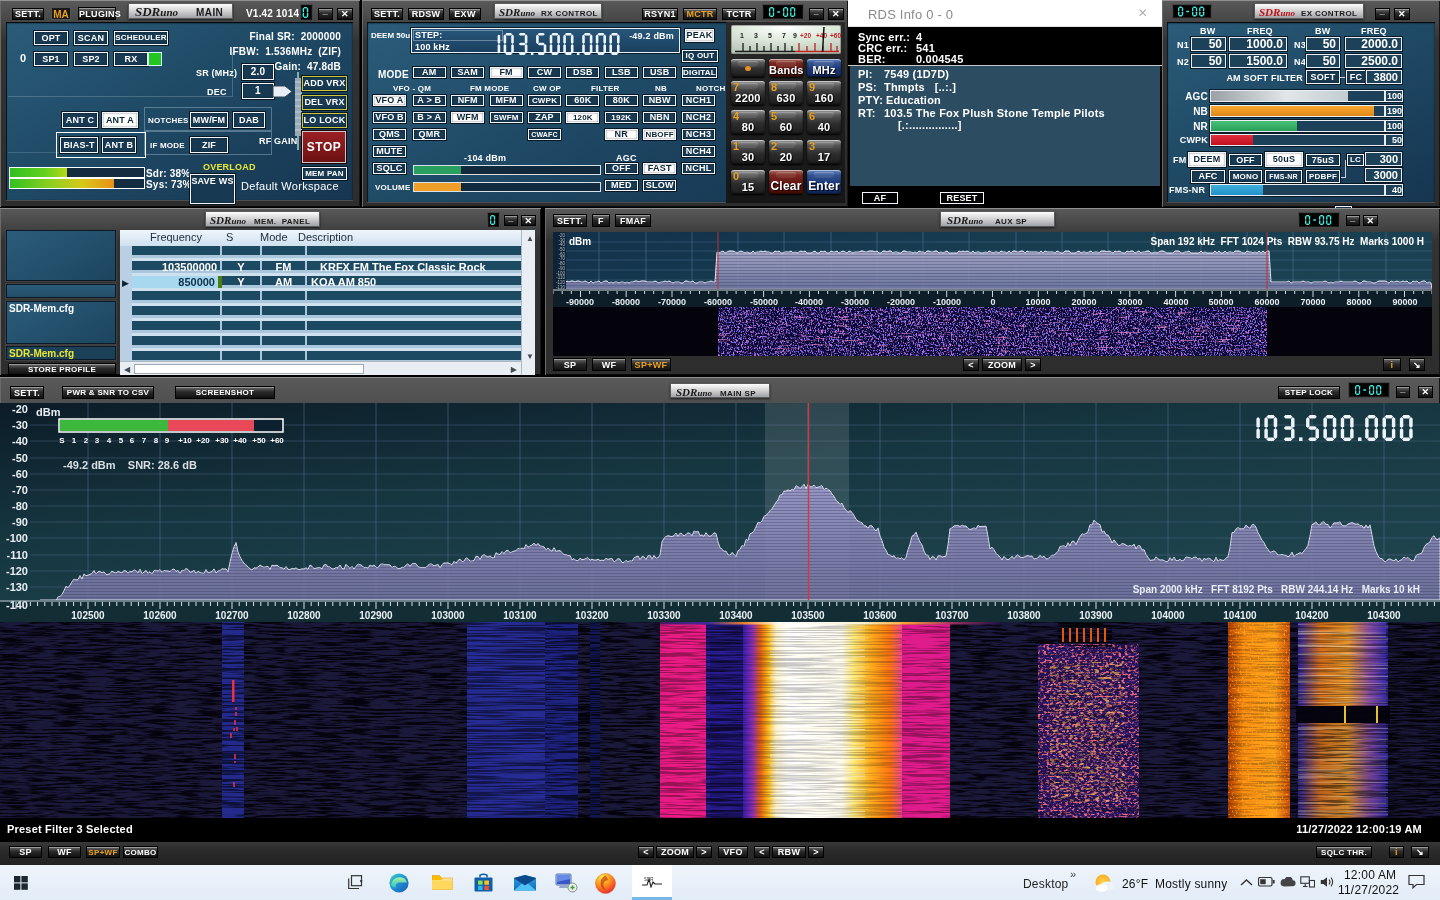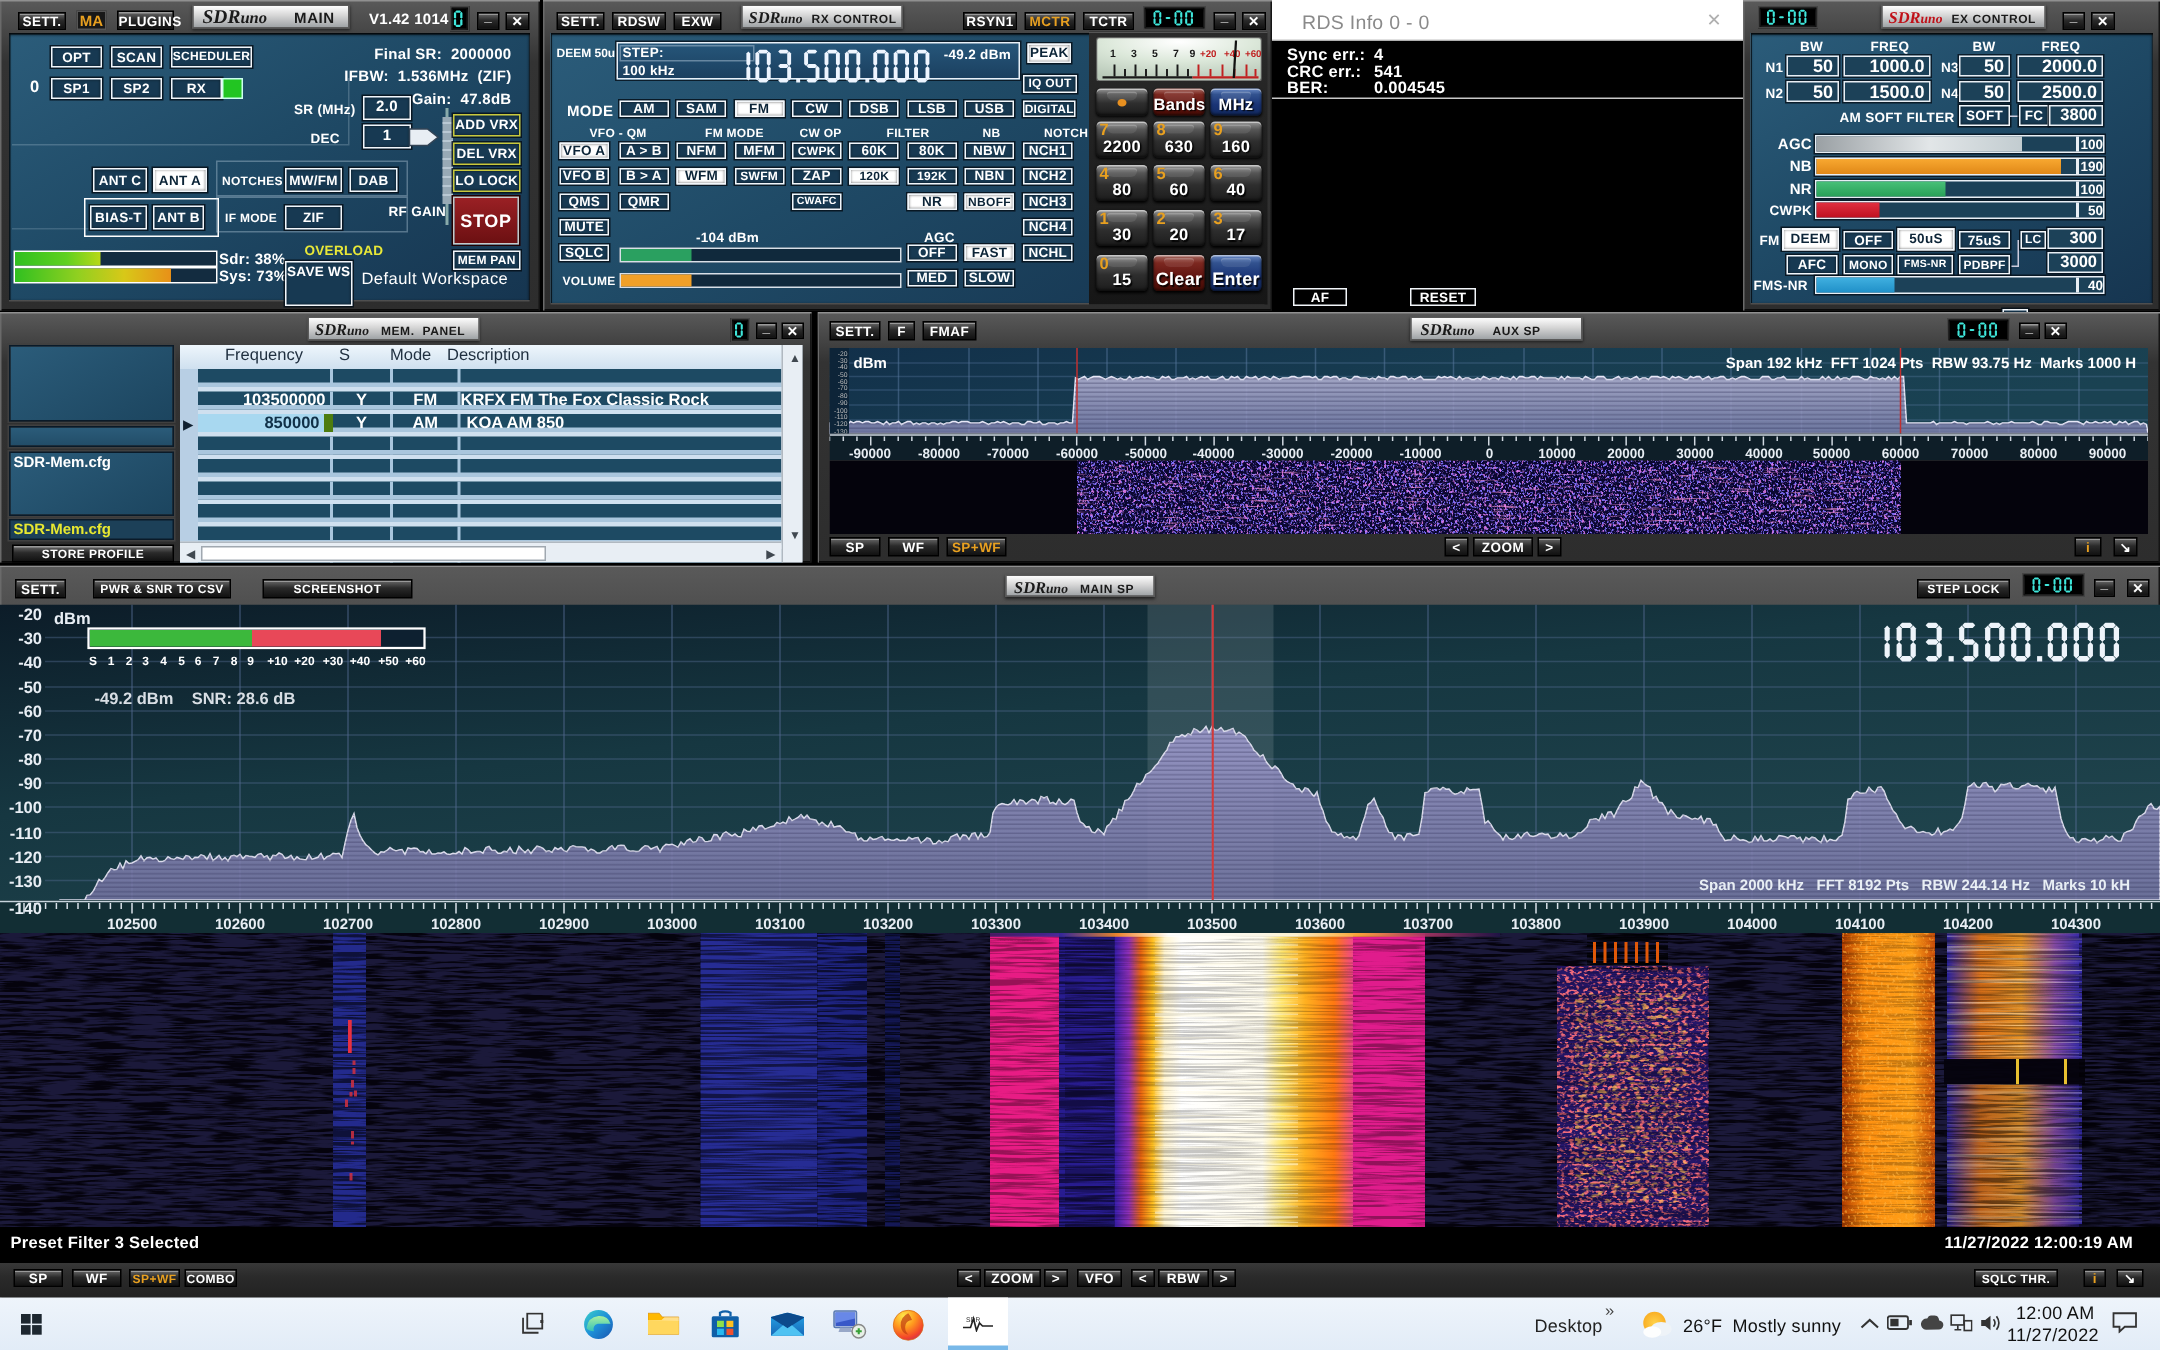--- a/index.html
+++ b/index.html
@@ -384,20 +384,31 @@
       <div class="lb" style="left:20px;top:7px;font-size:13px;font-weight:normal;color:#8a8a8a">RDS Info 0 - 0</div>
       <div class="lb" style="right:14px;top:6px;font-size:12px;font-weight:normal;color:#b0b0b0">✕</div>
     </div>
     <div class="lb" style="left:10px;top:31px;font-size:11px;color:#fff;">Sync err.:</div>
     <div class="lb" style="left:68px;top:31px;font-size:11px;color:#fff;">4</div>
     <div class="lb" style="left:10px;top:42px;font-size:11px;color:#fff;">CRC err.:</div>
     <div class="lb" style="left:68px;top:42px;font-size:11px;color:#fff;">541</div>
     <div class="lb" style="left:10px;top:53px;font-size:11px;color:#fff;">BER:</div>
     <div class="lb" style="left:68px;top:53px;font-size:11px;color:#fff;">0.004545</div>
     <div class="ab" style="left:0;top:65px;width:314px;height:1px;background:#c8c8c8"></div>
+    <div class="ab" style="left:2px;top:66px;width:310px;height:120px;background:#2c4c62">
+      <div class="lb" style="left:8px;top:2px;font-size:11px;color:#fff;">PI:</div>
+      <div class="lb" style="left:34px;top:2px;font-size:11px;color:#fff;">7549 (1D7D)</div>
+      <div class="lb" style="left:8px;top:15px;font-size:11px;color:#fff;">PS:</div>
+      <div class="lb" style="left:34px;top:15px;font-size:11px;color:#fff;">Thmpts&nbsp;&nbsp; [..:.]</div>
+      <div class="lb" style="left:8px;top:28px;font-size:11px;color:#fff;">PTY:</div>
+      <div class="lb" style="left:36px;top:28px;font-size:11px;color:#fff;">Education</div>
+      <div class="lb" style="left:8px;top:41px;font-size:11px;color:#fff;">RT:</div>
+      <div class="lb" style="left:34px;top:41px;font-size:11px;color:#fff;">103.5 The Fox Plush Stone Temple Pilots</div>
+      <div class="lb" style="left:48px;top:53px;font-size:11px;color:#fff;">[.:...............]</div>
+    </div>
     <div class="b " style="left:14px;top:192px;width:36px;height:12px;line-height:10px;font-size:9px;background:#000;box-shadow:0 0 0 1px #000">AF</div>
     <div class="b " style="left:92px;top:192px;width:44px;height:12px;line-height:10px;font-size:9px;background:#000;box-shadow:0 0 0 1px #000">RESET</div>
   </div>
 <div class="panel" style="left:1162px;top:0;width:278px;height:207px">
     <div class="seg" style="left:10px;top:4px;width:40px;height:15px">
       <svg width="38" height="13" style="position:absolute;left:0;top:0">
         <g transform="translate(5.0,1.5)">
           <g fill="#3fe8dc" opacity="1.0" transform="translate(0.0,0.0) skewX(-0.0)">
             <polygon points="0.8,0.7 1.5,0.0 3.7,0.0 4.4,0.7 3.7,1.4 1.5,1.4"></polygon>
             <polygon points="0.8,9.3 1.5,8.6 3.7,8.6 4.4,9.3 3.7,10.0 1.5,10.0"></polygon>
@@ -528,24 +539,24 @@
       <div class="ab" style="left:12px;top:16px;width:389px;height:12px;background:#1d4a63;border-bottom:3px solid #a9c6dd">
         <div class="ab" style="left:0;top:0;width:90px;height:12px;border-right:2px solid #a9c6dd;color:#fff;font-weight:bold;font-size:11px;line-height:12px;text-align:right;padding-right:3px"></div>
         <div class="ab" style="left:90px;top:0;width:40px;height:12px;border-right:2px solid #a9c6dd;color:#fff;font-weight:bold;font-size:11px;line-height:12px;text-align:center"></div>
         <div class="ab" style="left:130px;top:0;width:45px;height:12px;border-right:2px solid #a9c6dd;color:#fff;font-weight:bold;font-size:11px;line-height:12px;text-align:center"></div>
         <div class="ab" style="left:175px;top:0;width:214px;height:12px;color:#fff;font-weight:bold;font-size:11px;line-height:12px;padding-left:4px;white-space:nowrap;overflow:hidden"></div>
       </div>
       <div class="ab" style="left:12px;top:31px;width:389px;height:12px;background:#1d4a63;border-bottom:3px solid #a9c6dd">
         <div class="ab" style="left:0;top:0;width:90px;height:12px;border-right:2px solid #a9c6dd;color:#fff;font-weight:bold;font-size:11px;line-height:12px;text-align:right;padding-right:3px">103500000</div>
         <div class="ab" style="left:90px;top:0;width:40px;height:12px;border-right:2px solid #a9c6dd;color:#fff;font-weight:bold;font-size:11px;line-height:12px;text-align:center">Y</div>
         <div class="ab" style="left:130px;top:0;width:45px;height:12px;border-right:2px solid #a9c6dd;color:#fff;font-weight:bold;font-size:11px;line-height:12px;text-align:center">FM</div>
-        <div class="ab" style="left:175px;top:0;width:214px;height:12px;color:#fff;font-weight:bold;font-size:11px;line-height:12px;padding-left:0;white-space:nowrap;overflow:hidden">KRFX FM The Fox Classic Rock</div>
+        <div class="ab" style="left:175px;top:0;width:214px;height:12px;color:#fff;font-weight:bold;font-size:11px;line-height:12px;padding-left:13px;white-space:nowrap;overflow:hidden">KRFX FM The Fox Classic Rock</div>
       </div>
       <div class="ab" style="left:12px;top:46px;width:389px;height:12px;background:#1d4a63;border-bottom:3px solid #a9c6dd">
-        <div class="ab" style="left:0;top:0;width:90px;height:12px;background:#a8d8f0;border-right:6px solid #4d7c0f;color:#103048;font-weight:bold;font-size:11px;line-height:12px;text-align:right;padding-right:3px">850000</div>
+        <div class="ab" style="left:0;top:0;width:90px;height:12px;background:#a8d8f0;border-right:4px solid #4d7c0f;color:#103048;font-weight:bold;font-size:11px;line-height:12px;text-align:right;padding-right:3px">850000</div>
         <div class="ab" style="left:90px;top:0;width:40px;height:12px;border-right:2px solid #a9c6dd;color:#fff;font-weight:bold;font-size:11px;line-height:12px;text-align:center">Y</div>
         <div class="ab" style="left:130px;top:0;width:45px;height:12px;border-right:2px solid #a9c6dd;color:#fff;font-weight:bold;font-size:11px;line-height:12px;text-align:center">AM</div>
         <div class="ab" style="left:175px;top:0;width:214px;height:12px;color:#fff;font-weight:bold;font-size:11px;line-height:12px;padding-left:4px;white-space:nowrap;overflow:hidden">KOA AM 850</div>
       </div>
       <div class="ab" style="left:12px;top:61px;width:389px;height:12px;background:#1d4a63;border-bottom:3px solid #a9c6dd">
         <div class="ab" style="left:0;top:0;width:90px;height:12px;border-right:2px solid #a9c6dd;color:#fff;font-weight:bold;font-size:11px;line-height:12px;text-align:right;padding-right:3px"></div>
         <div class="ab" style="left:90px;top:0;width:40px;height:12px;border-right:2px solid #a9c6dd;color:#fff;font-weight:bold;font-size:11px;line-height:12px;text-align:center"></div>
         <div class="ab" style="left:130px;top:0;width:45px;height:12px;border-right:2px solid #a9c6dd;color:#fff;font-weight:bold;font-size:11px;line-height:12px;text-align:center"></div>
         <div class="ab" style="left:175px;top:0;width:214px;height:12px;color:#fff;font-weight:bold;font-size:11px;line-height:12px;padding-left:4px;white-space:nowrap;overflow:hidden"></div>
       </div>

